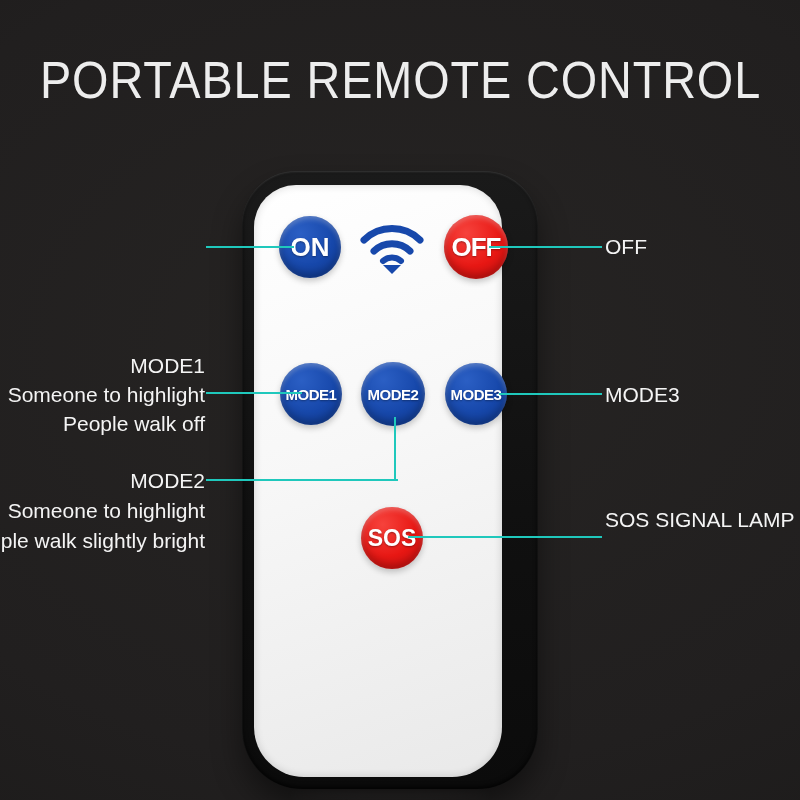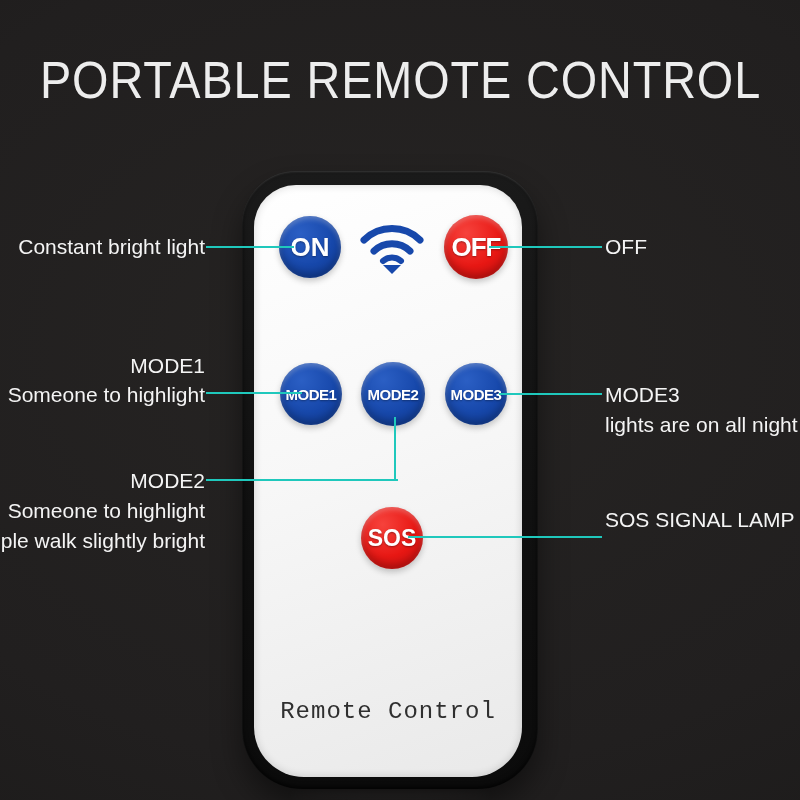--- a/index.html
+++ b/index.html
@@ -31,21 +31,21 @@
   .remote{
     position:absolute;left:242px;top:171px;width:296px;height:618px;
     border-radius:54px 54px 60px 60px;
     background:linear-gradient(180deg,#1a1a1a 0%,#101010 55%,#0b0b0b 100%);
     box-shadow:inset 0 1px 2px rgba(255,255,255,.14),
                inset 0 -2px 5px rgba(0,0,0,.85),
                0 16px 30px rgba(0,0,0,.45);
     z-index:1;
   }
   .face{
-    position:absolute;left:12px;top:14px;width:268px;height:592px;
+    position:absolute;left:12px;top:14px;width:248px;height:592px;
     border-radius:42px 42px 50px 50px;
     background:linear-gradient(160deg,#ffffff 0%,#f7f7f7 45%,#e9e9e9 100%);
     box-shadow:inset 0 0 8px rgba(0,0,0,.16);
   }
   .reflection{
     position:absolute;left:292px;top:791px;width:196px;height:9px;
     background:#3c3a3a;border-radius:50%;filter:blur(5px);opacity:.45;z-index:0;
   }
   
   .btn{
@@ -115,55 +115,51 @@
       </svg>
 
       <div class="btn red btn-off">OFF</div>
 
       <div class="btn blue btn-mode btn-mode1">MODE1</div>
       <div class="btn blue btn-mode btn-mode2">MODE2</div>
       <div class="btn blue btn-mode btn-mode3">MODE3</div>
 
       <div class="btn red btn-sos">SOS</div>
 
-      <div class="brand">Remote Control</div>
     </div>
   </div>
 
   <div class="reflection"></div>
 
   <div class="line line-on"></div>
   <div class="line line-off"></div>
   <div class="line line-mode1"></div>
   <div class="line line-mode3"></div>
   <div class="line line-mode2-h"></div>
   <div class="line line-mode2-v"></div>
   <div class="line line-sos"></div>
 
-  <div class="ann r ann-constant">
-    <div>Constant bright light</div>
-  </div>
 
   <div class="ann r ann-mode1">
     <div>MODE1</div>
     <div>Someone to highlight</div>
+    <div>People walk off</div>
   </div>
 
   <div class="ann r ann-mode2">
     <div>MODE2</div>
     <div>Someone to highlight</div>
     <div>People walk slightly bright</div>
   </div>
 
   <div class="ann l ann-off">
     <div>OFF</div>
   </div>
 
   <div class="ann l ann-mode3">
     <div>MODE3</div>
-    <div>lights are on all night</div>
   </div>
 
   <div class="ann l ann-sos">
     <div>SOS SIGNAL LAMP</div>
   </div>
 
 </div>
 
 </body></html>

